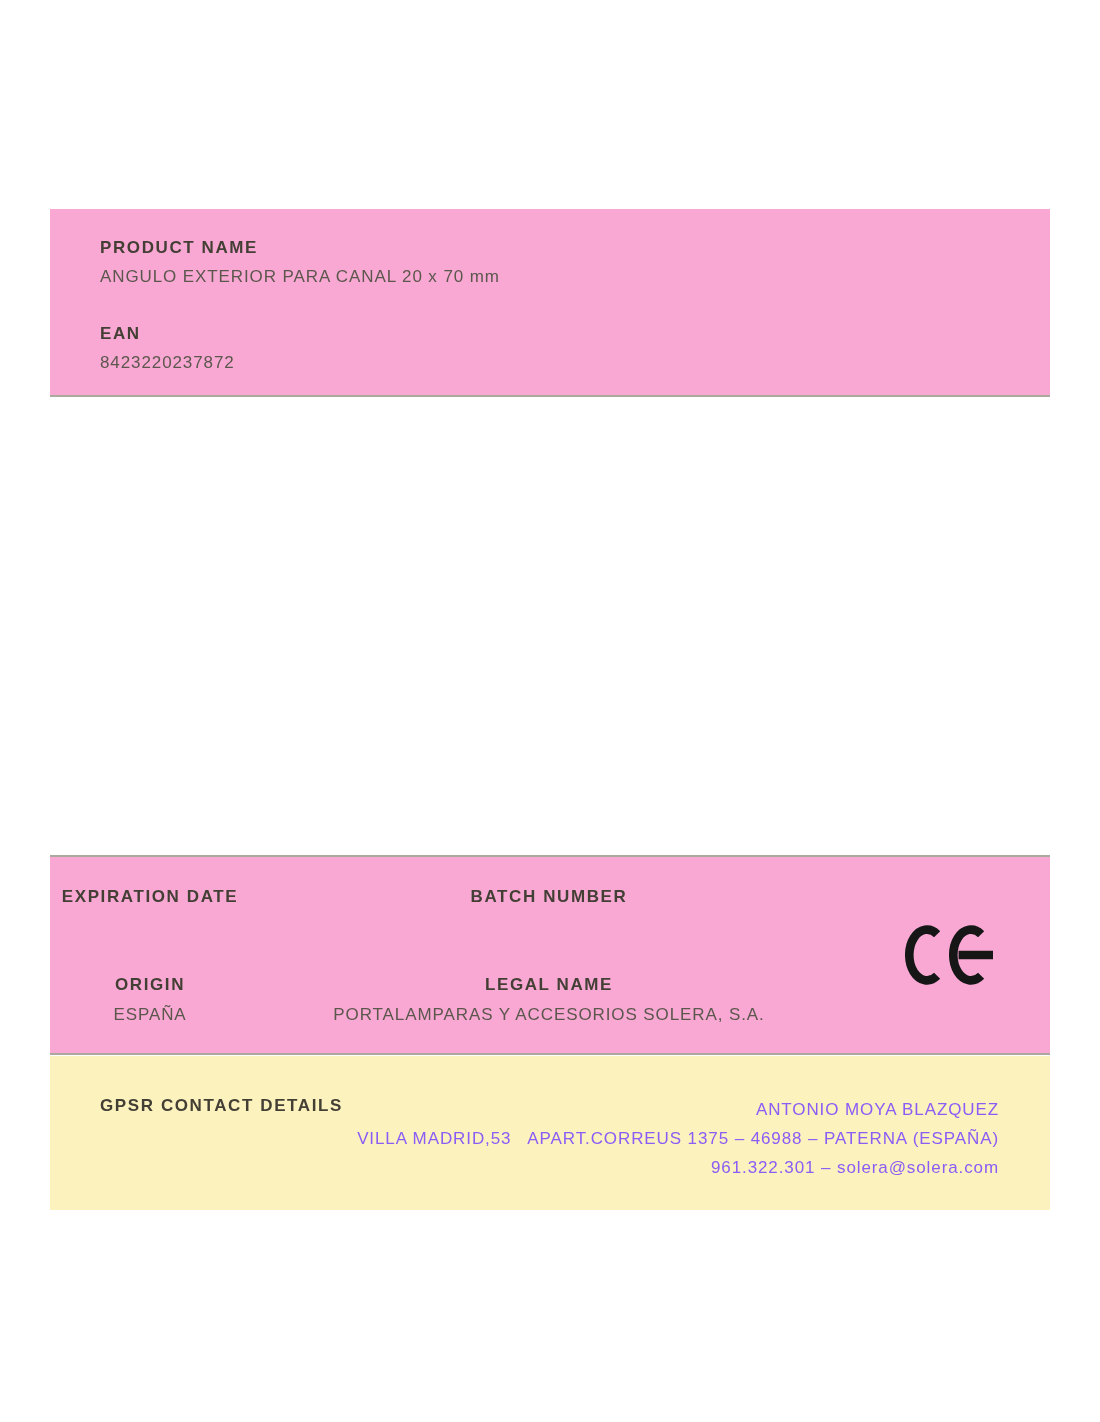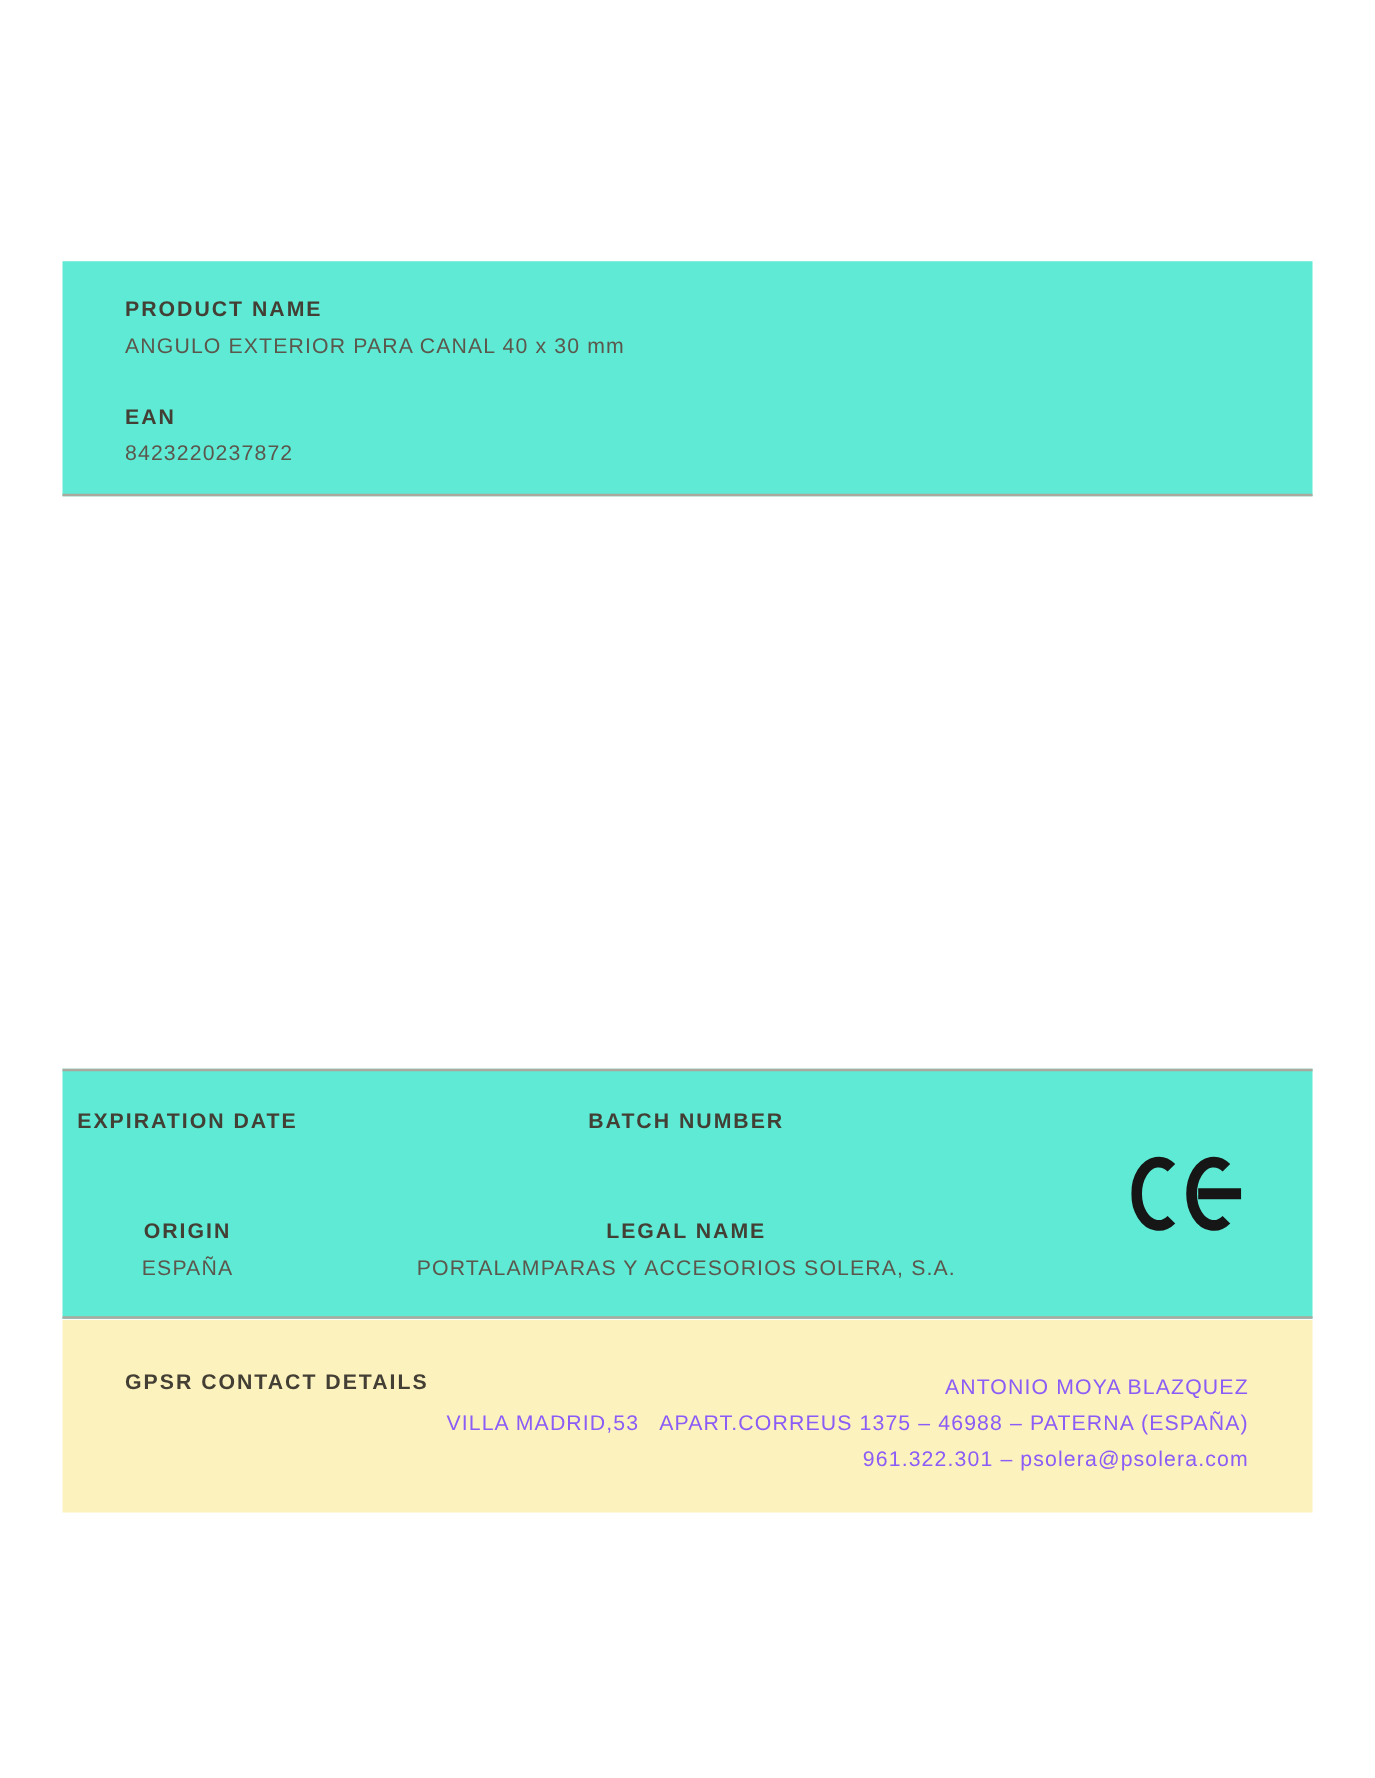--- a/index.html
+++ b/index.html
@@ -12,21 +12,21 @@
     color: #57534a;
     overflow: hidden;
   }
   .page { position: absolute; inset: 0; }
 
   .panel {
     position: absolute;
     left: 50px;
     width: 1000px;
   }
-  .cream { background: #5eead4; }
+  .cream { background: #f9a8d4; }
   .yellow { background: #fcf2be; }
 
   .label {
     font-weight: bold;
     color: #433f35;
     font-size: 17px;
     letter-spacing: 1.6px;
     line-height: 22px;
   }
   .value {
@@ -99,21 +99,21 @@
   }
 </style>
 </head>
 <body>
 
 <div class="page">
 
   <section class="panel cream product-section">
     <div class="field">
       <div class="label">PRODUCT NAME</div>
-      <div class="value">ANGULO EXTERIOR PARA CANAL 40 x 30 mm</div>
+      <div class="value">ANGULO EXTERIOR PARA CANAL 20 x 70 mm</div>
     </div>
     <div class="field">
       <div class="label">EAN</div>
       <div class="value">8423220237872</div>
     </div>
   </section>
 
   <section class="panel cream batch-section">
     <div class="batch-col batch-col-right">
       <div class="batch-row-top label">EXPIRATION DATE</div>
@@ -136,17 +136,17 @@
         <path d="M 56 31 H 92" stroke="#161616" stroke-width="9" fill="none"></path>
       </svg>
     </div>
   </section>
 
   <section class="panel yellow gpsr-section">
     <div class="label gpsr-label">GPSR CONTACT DETAILS</div>
     <div class="gpsr-lines">
       <div class="gpsr-line">ANTONIO MOYA BLAZQUEZ</div>
       <div class="gpsr-line">VILLA MADRID,53   APART.CORREUS 1375 – 46988 – PATERNA (ESPAÑA)</div>
-      <div class="gpsr-line">961.322.301 – psolera@psolera.com</div>
+      <div class="gpsr-line">961.322.301 – solera@solera.com</div>
     </div>
   </section>
 
 </div>
 
 </body></html>

